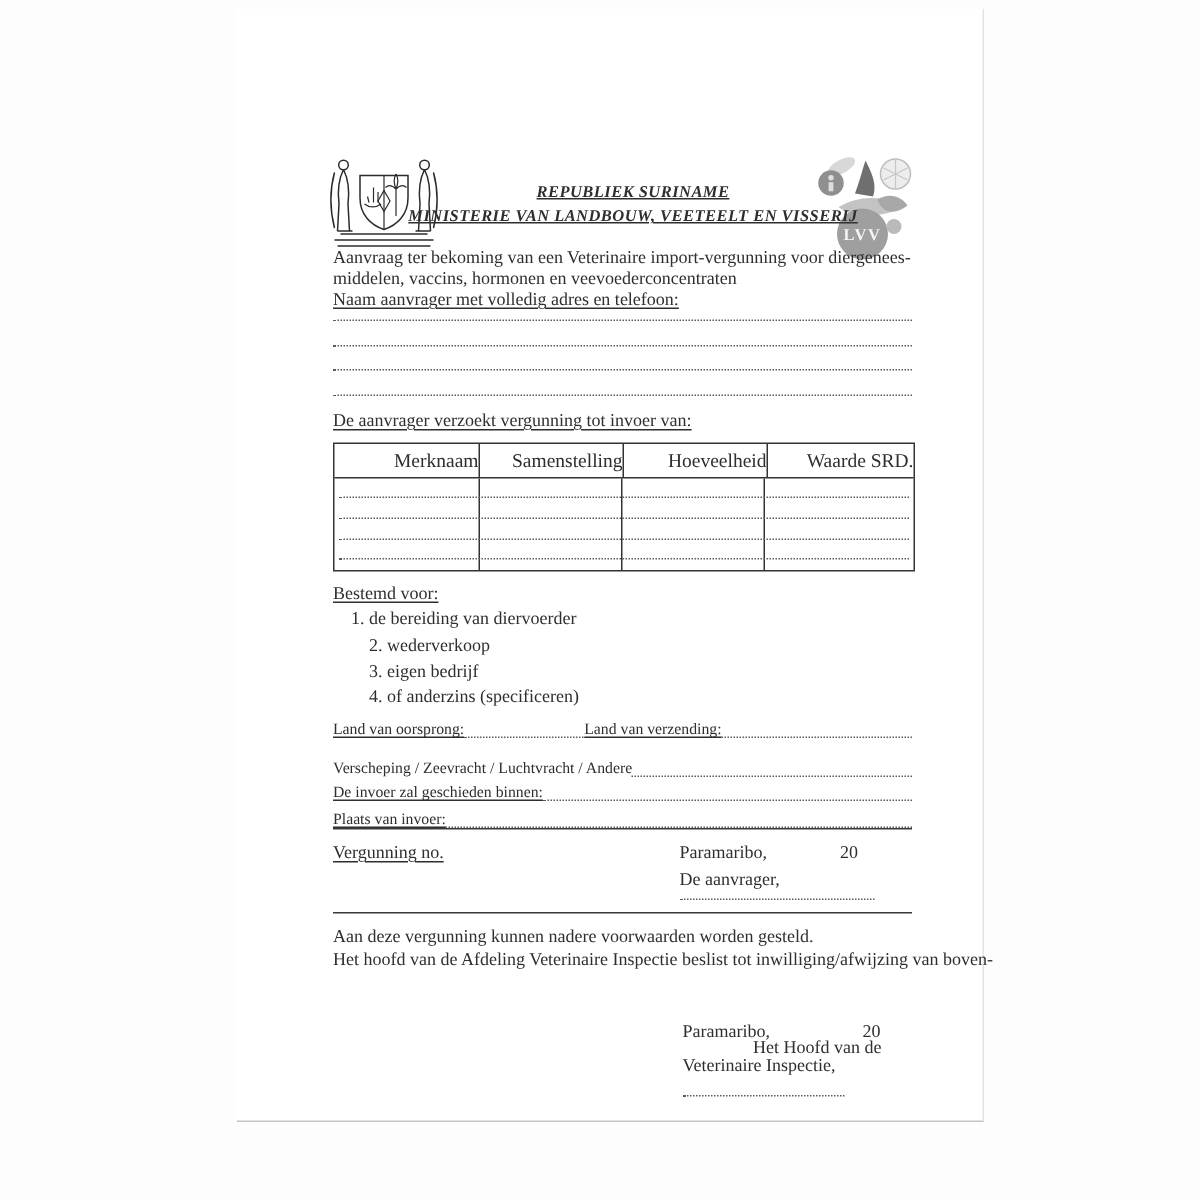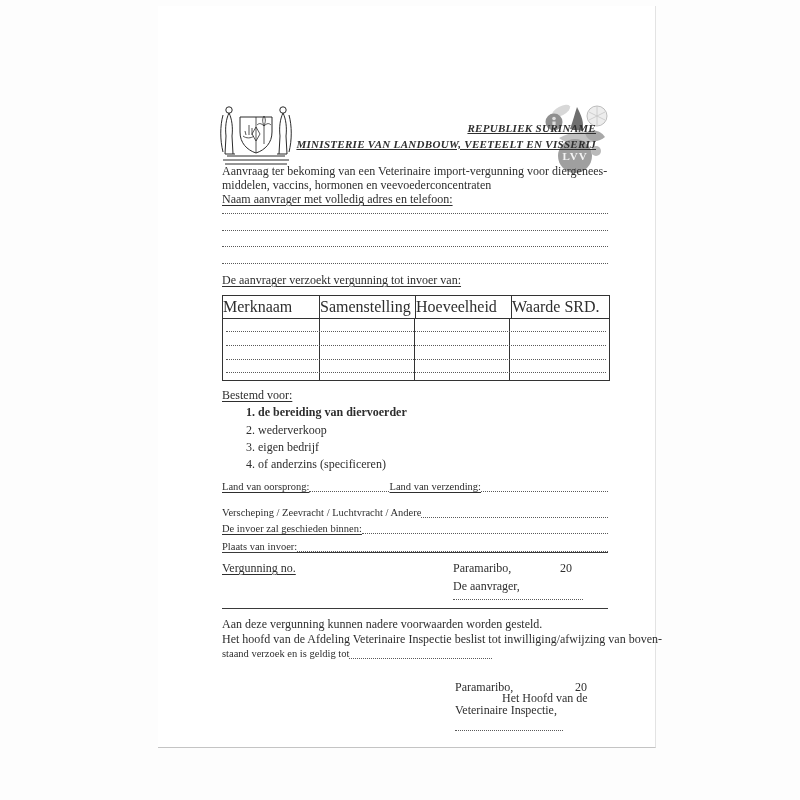--- a/index.html
+++ b/index.html
@@ -10,33 +10,33 @@
     color:#2e2e2e;
   }
   .page{
     position:absolute;left:158px;top:6px;width:497px;height:741px;
     background:#ffffff;
     border-right:1px solid #e3e3e3;
     border-bottom:1px solid #c4c4c4;
   }
   .t{position:absolute;font-size:12px;line-height:14px;white-space:nowrap;}
   .u{text-decoration:underline;text-underline-offset:2px;}
-  .title-block{position:absolute;left:114px;top:114px;width:300px;text-align:right;padding-left:24px;}
+  .title-block{position:absolute;left:114px;top:114px;width:300px;text-align:center;}
   .title-line{font-size:11px;font-weight:bold;font-style:italic;
     text-decoration:underline;letter-spacing:.3px;line-height:16px;white-space:nowrap;}
   .dotline{position:absolute;height:1px;border-bottom:1.5px dotted #5a5a5a;}
   .hr{position:absolute;height:0;border-top:1.2px solid #3a3a3a;}
   .field-row{position:absolute;display:flex;align-items:flex-end;font-size:10.5px;line-height:14px;justify-content:flex-end;}
   .field-row .lbl{white-space:nowrap;}
   .leader{border-bottom:1.5px dotted #5a5a5a;height:3px;margin:0 0 2px 0;}
   .leader.grow{flex:1;}
   
   .vtable{position:absolute;left:64px;top:289px;width:386px;border:1.2px solid #333;}
   .vt-header{display:flex;height:22px;border-bottom:1.2px solid #333;}
-  .vt-cell{font-size:16px;line-height:22px;text-align:left;border-right:1.2px solid #333;
+  .vt-cell{font-size:13px;line-height:22px;text-align:right;border-right:1.2px solid #333;
     overflow:hidden;white-space:nowrap;}
   .vt-cell:nth-child(1){width:96px;}
   .vt-cell:nth-child(2){width:95px;}
   .vt-cell:nth-child(3){width:95px;}
   .vt-cell:nth-child(4){flex:1;border-right:none;}
   .vt-body{position:relative;height:61px;}
   .vt-vline{position:absolute;top:0;bottom:0;width:0;border-left:1.2px solid #333;}
   .vt-dot{position:absolute;left:3px;right:3px;height:0;border-bottom:1.5px dotted #5a5a5a;}
 </style>
 </head>
@@ -106,21 +106,21 @@
       <div class="vt-vline" style="left:191px;"></div>
       <div class="vt-vline" style="left:286px;"></div>
       <div class="vt-dot" style="top:12px;"></div>
       <div class="vt-dot" style="top:26px;"></div>
       <div class="vt-dot" style="top:40px;"></div>
       <div class="vt-dot" style="top:53px;"></div>
     </div>
   </div>
 
   <div class="t u" style="left:64px;top:382px;">Bestemd voor:</div>
-  <div class="t" style="left:88px;top:399px;font-weight:bold;">1. de bereiding van diervoerder</div>
+  <div class="t" style="left:76px;top:399px;">1. de bereiding van diervoerder</div>
   <div class="t" style="left:88px;top:417px;">2. wederverkoop</div>
   <div class="t" style="left:88px;top:434px;font-family:Liberation Serif, serif;">3. eigen bedrijf</div>
   <div class="t" style="left:88px;top:451px;">4. of anderzins (specificeren)</div>
 
   <div class="field-row" style="left:64px;top:474px;width:386px;">
     <span class="lbl u">Land van oorsprong:</span>
     <span class="leader" style="width:80px;"></span>
     <span class="lbl u">Land van verzending:</span>
     <span class="leader grow"></span>
   </div>
@@ -142,24 +142,20 @@
   <div class="t u" style="left:64px;top:555px;">Vergunning no.</div>
   <div class="t" style="left:295px;top:555px;">Paramaribo,</div>
   <div class="t" style="left:402px;top:555px;">20</div>
   <div class="t" style="left:295px;top:573px;">De aanvrager,</div>
   <div class="dotline" style="left:295px;top:592px;width:130px;"></div>
 
   <div class="hr" style="left:64px;top:602px;width:386px;"></div>
 
   <div class="t" style="left:64px;top:611px;">Aan deze vergunning kunnen nadere voorwaarden worden gesteld.</div>
   <div class="t" style="left:64px;top:626px;">Het hoofd van de Afdeling Veterinaire Inspectie beslist tot inwilliging/afwijzing van boven-</div>
-  <div class="field-row" style="left:64px;top:641px;width:270px;">
-    <span class="lbl">staand verzoek en is geldig tot</span>
-    <span class="leader grow"></span>
-  </div>
 
   <div class="t" style="left:297px;top:674px;">Paramaribo,</div>
   <div class="t" style="left:417px;top:674px;">20</div>
   <div class="t" style="left:297px;top:686px;line-height:12px;margin-left:47px;">Het Hoofd van de</div>
   <div class="t" style="left:297px;top:698px;line-height:12px;">Veterinaire Inspectie,</div>
   <div class="dotline" style="left:297px;top:723px;width:108px;"></div>
 
 </div>
 
 </body></html>

